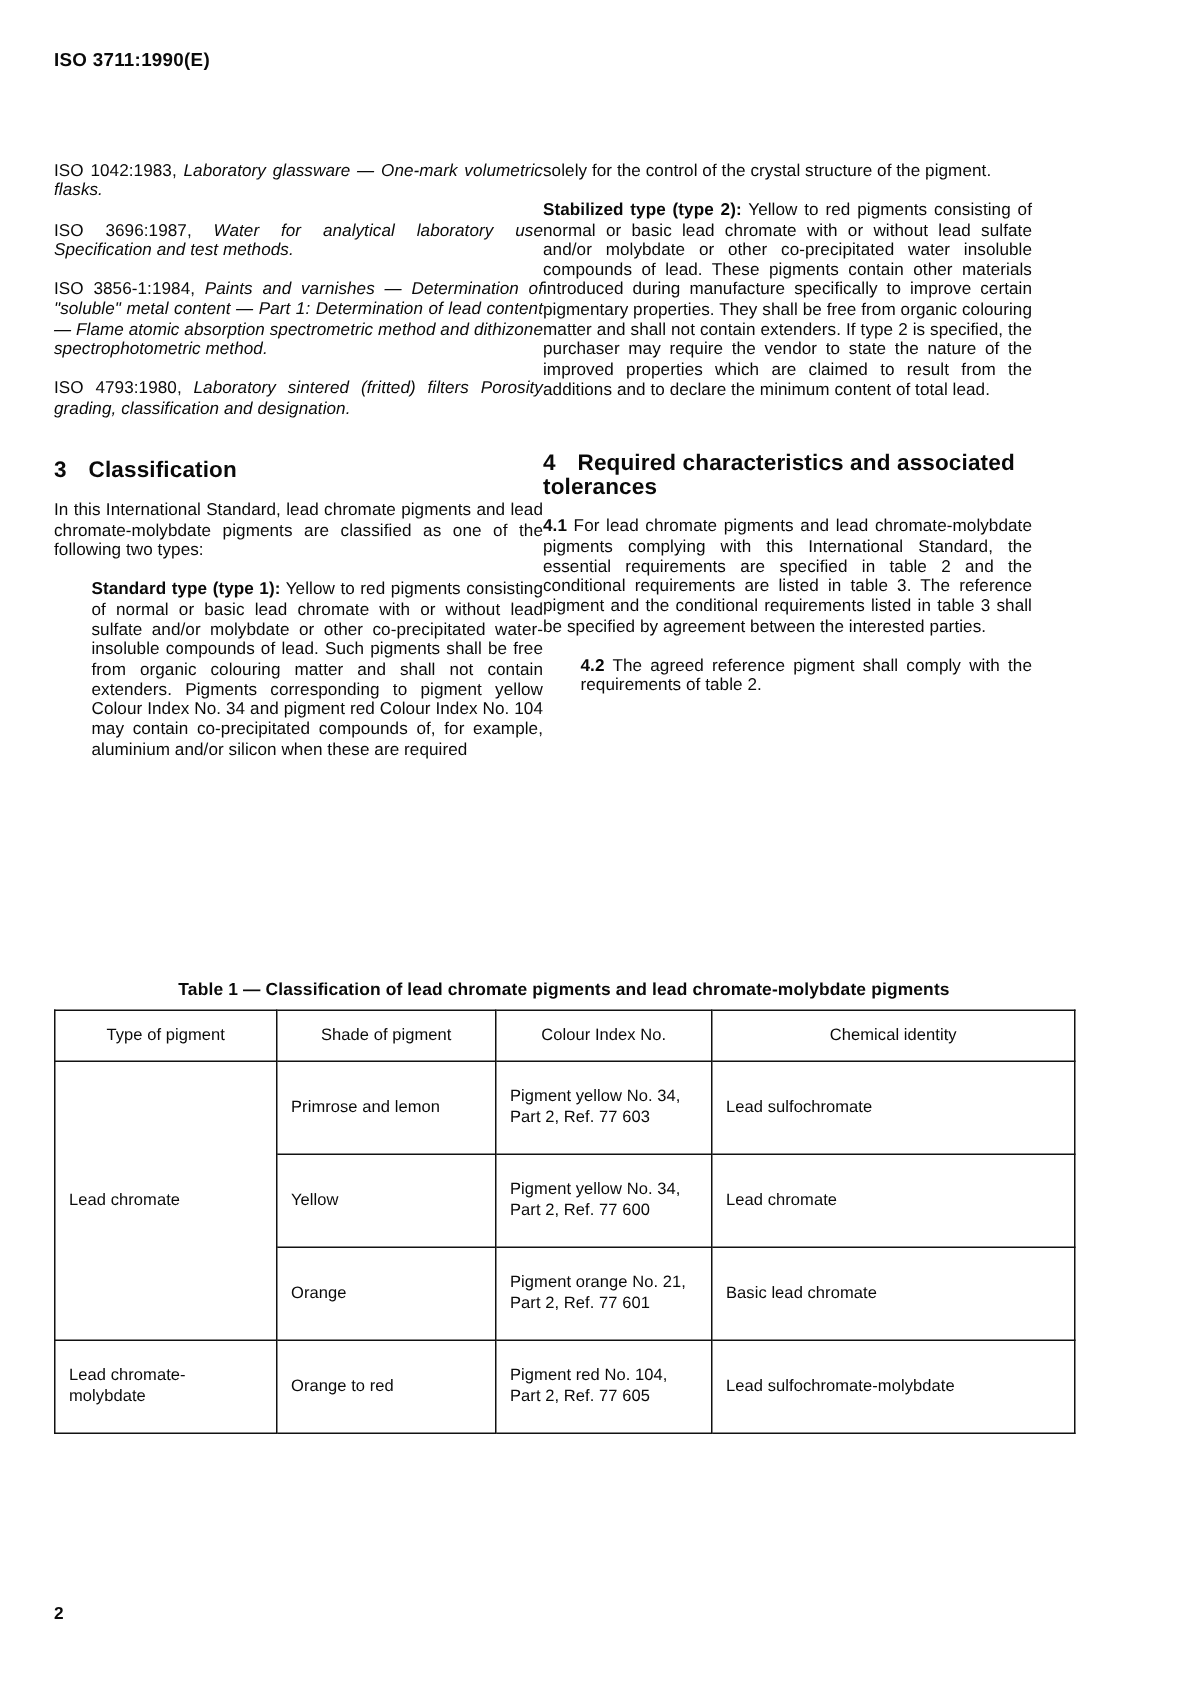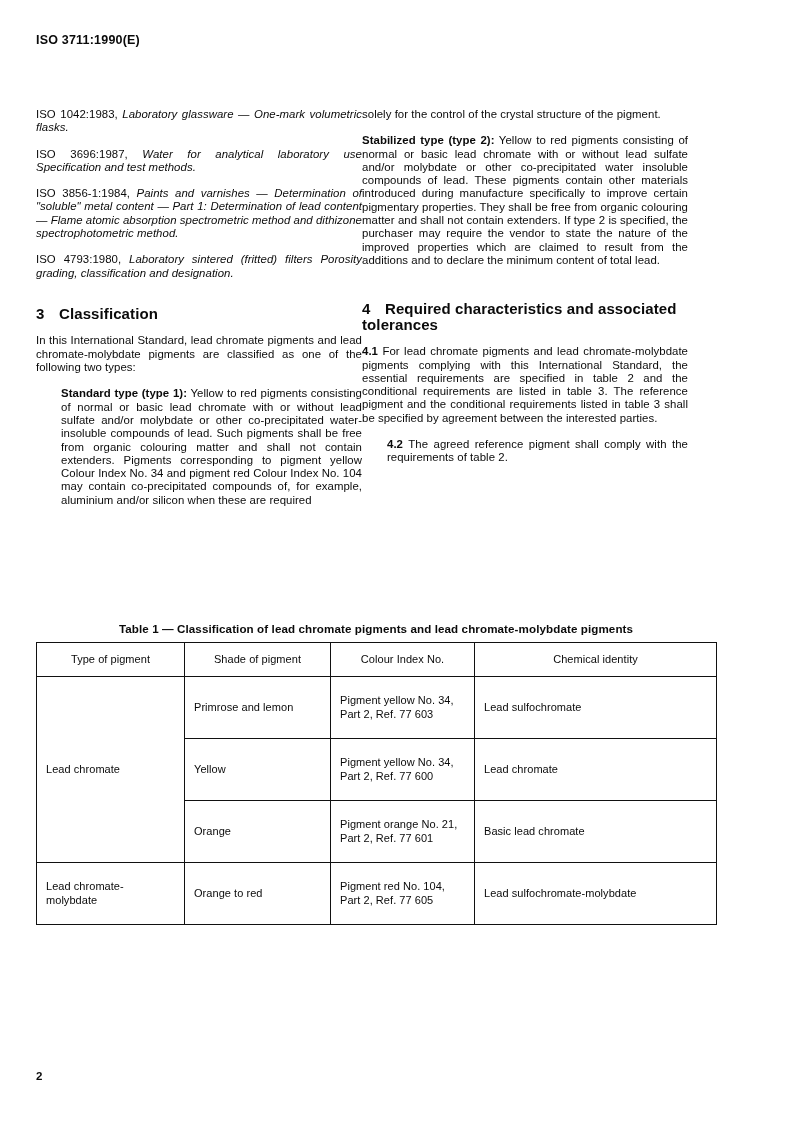--- a/index.html
+++ b/index.html
@@ -73,21 +73,21 @@
   h2.sec-head.first { margin-top: 26px; }
 
   .clause-num {
     font-weight: bold;
   }
 
   
   .table-block {
     position: absolute;
     left: 36px;
-    top: 622px;
+    top: 653px;
     width: 680px;
   }
   .table-caption {
     text-align: center;
     font-size: 11.6px;
     font-weight: bold;
     margin: 0 0 7px 0;
     letter-spacing: 0.1px;
   }
   table.t1 {

